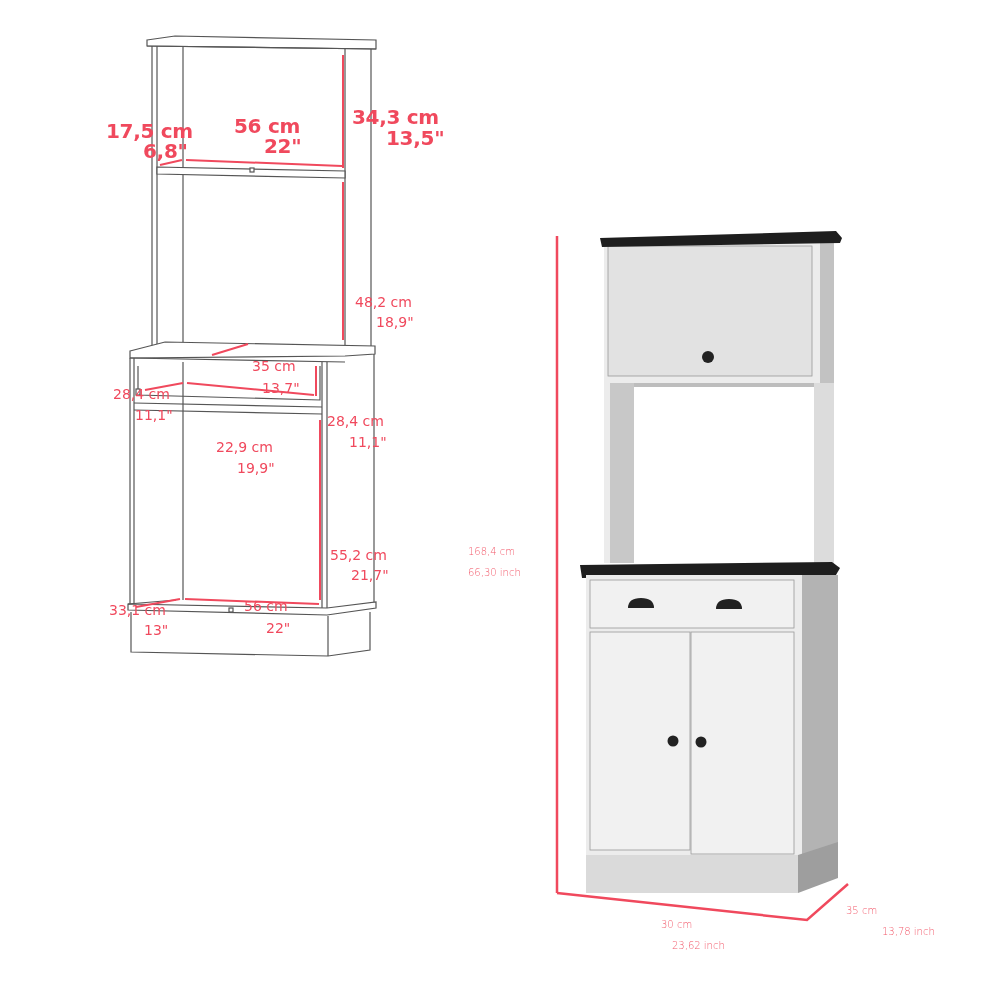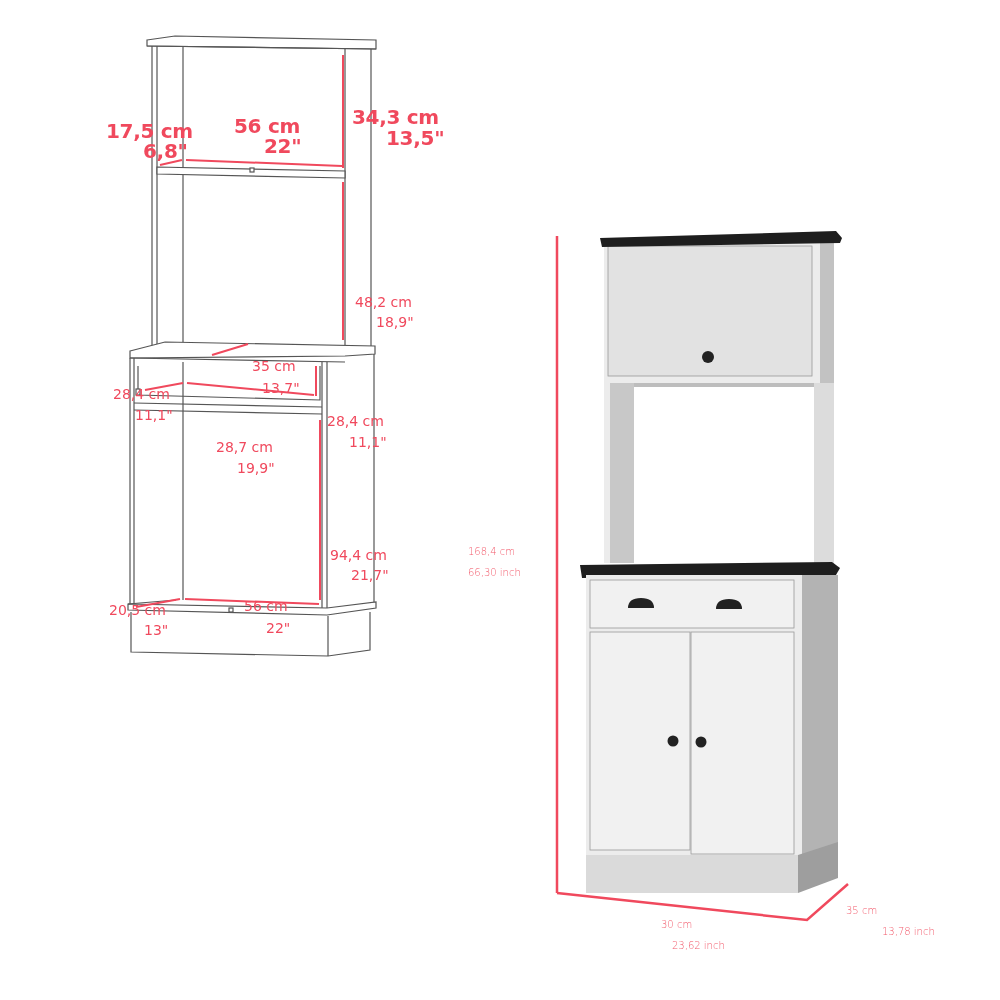--- a/index.html
+++ b/index.html
@@ -114,26 +114,26 @@
 
   <div class="lbl mid" style="left:355px;top:254px">48,2 cm</div>
   <div class="lbl mid" style="left:376px;top:274px">18,9"</div>
   <div class="lbl mid" style="left:252px;top:318px">35 cm</div>
   <div class="lbl mid" style="left:262px;top:340px">13,7"</div>
 
   <div class="lbl mid" style="left:113px;top:346px">28,4 cm</div>
   <div class="lbl mid" style="left:135px;top:367px">11,1"</div>
   <div class="lbl mid" style="left:327px;top:373px">28,4 cm</div>
   <div class="lbl mid" style="left:349px;top:394px">11,1"</div>
-  <div class="lbl mid" style="left:216px;top:399px">28,7 cm</div>
+  <div class="lbl mid" style="left:216px;top:399px">22,9 cm</div>
   <div class="lbl mid" style="left:237px;top:420px">19,9"</div>
 
-  <div class="lbl mid" style="left:330px;top:507px">94,4 cm</div>
+  <div class="lbl mid" style="left:330px;top:507px">55,2 cm</div>
   <div class="lbl mid" style="left:351px;top:527px">21,7"</div>
-  <div class="lbl mid" style="left:109px;top:562px">20,5 cm</div>
+  <div class="lbl mid" style="left:109px;top:562px">33,1 cm</div>
   <div class="lbl mid" style="left:144px;top:582px">13"</div>
   <div class="lbl mid" style="left:244px;top:558px">56 cm</div>
   <div class="lbl mid" style="left:266px;top:580px">22"</div>
 
   <div class="lbl dim" style="left:468px;top:547px">168,4 cm</div>
   <div class="lbl dim" style="left:468px;top:568px">66,30 inch</div>
   <div class="lbl dim" style="left:661px;top:920px">30 cm</div>
   <div class="lbl dim" style="left:672px;top:941px">23,62 inch</div>
   <div class="lbl dim" style="left:846px;top:906px">35 cm</div>
   <div class="lbl dim" style="left:882px;top:927px">13,78 inch</div>

